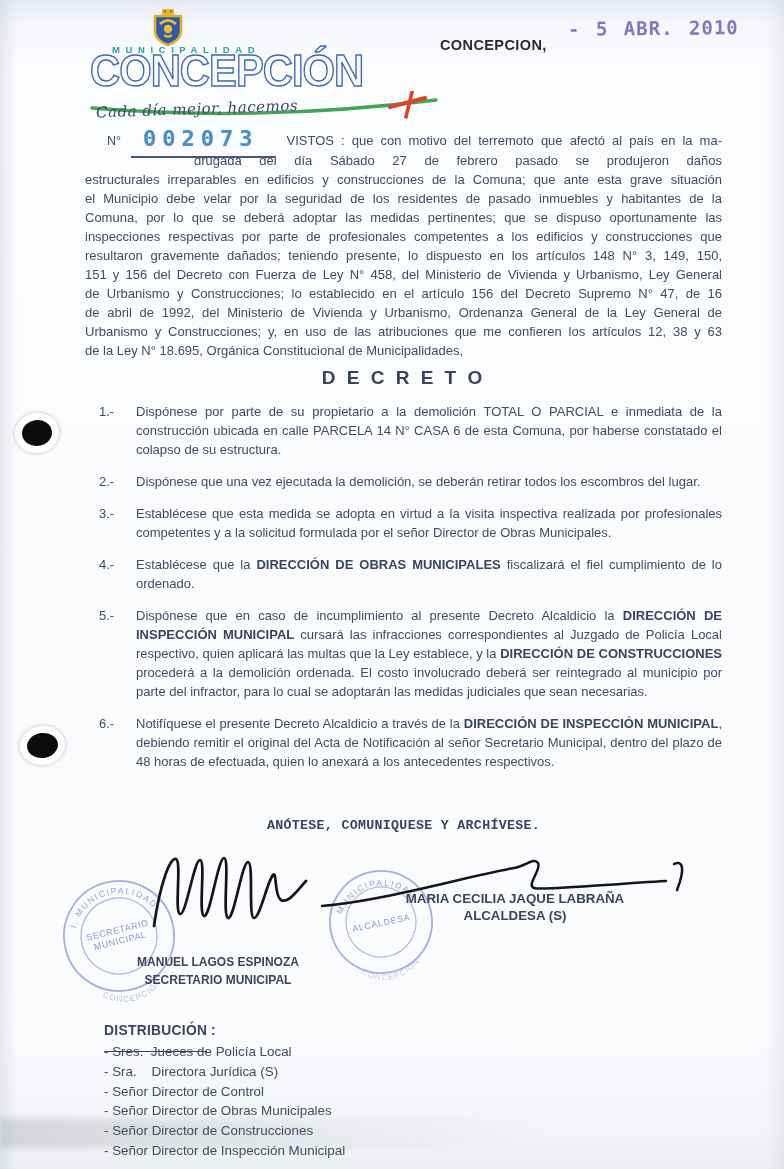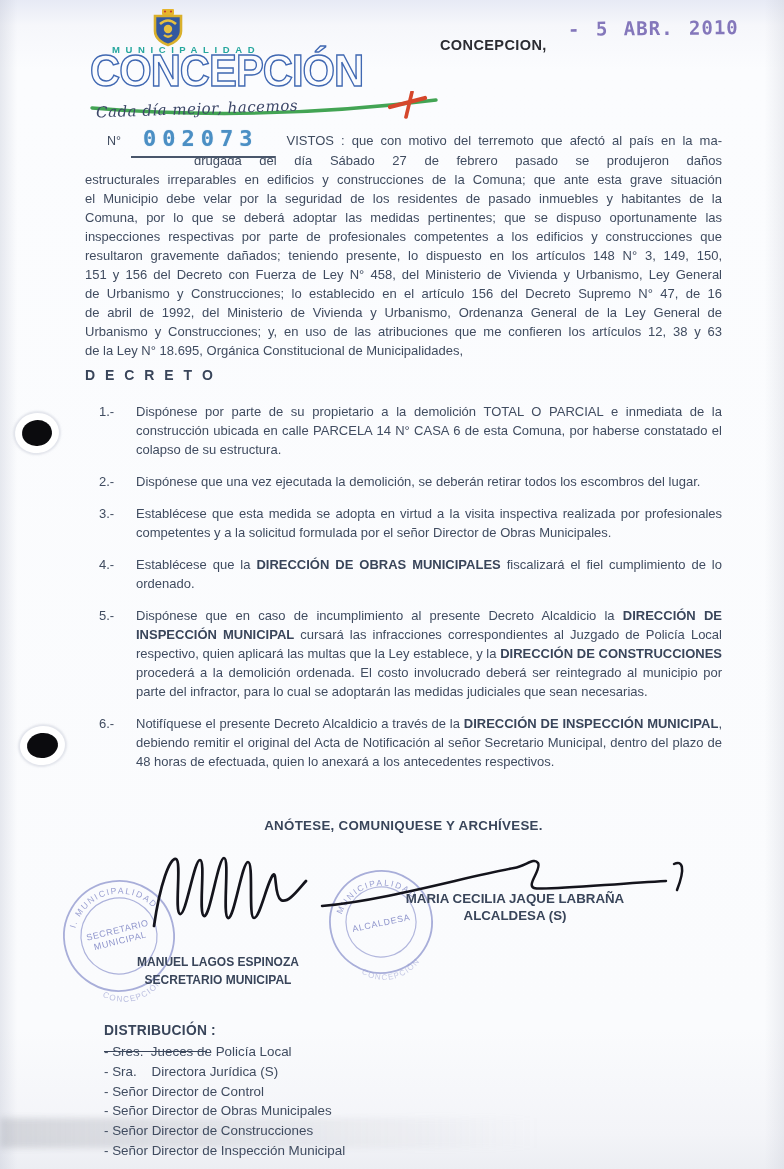--- a/index.html
+++ b/index.html
@@ -47,29 +47,29 @@
   .nlabel{ flex:none; font-size:12.5px; padding-left:22px; }
   .nvalue{ flex:none; margin-left:10px; margin-right:12px; padding:0 16px 9px 12px;
     border-bottom:2px solid #49566b; font-family:"DejaVu Sans Mono", monospace; font-weight:bold;
     font-size:22px; line-height:16px; letter-spacing:6px; color:#4b8fc4;
     text-shadow:0 0 1px rgba(75,143,196,.6); position:relative; top:1px; }
   .vline1{ flex:1; }
   .vline2{ margin-left:109px; }
   .vlast{ text-align:left; }
 
   
-  .decreto-heading{ position:absolute; left:85px; top:367px; width:637px; text-align:left;
-    font-weight:bold; font-size:14px; letter-spacing:3px; color:#39455a; }
+  .decreto-heading{ position:absolute; left:85px; top:367px; width:637px; text-align:center;
+    font-weight:bold; font-size:19px; letter-spacing:3px; color:#39455a; }
   .decree-list{ position:absolute; left:85px; top:402px; width:637px; font-size:13px; line-height:19px; }
   .ditem{ display:flex; margin-bottom:13px; }
   .dnum{ flex:none; width:51px; padding-left:14px; }
   .dtext{ flex:1; text-align:justify; }
   .b{ font-weight:bold; color:#39455a; }
   .closing{ position:absolute; left:85px; top:818px; width:637px; text-align:center;
-    font-weight:bold; font-size:13.3px; letter-spacing:.3px; color:#39455a; }
+    font-weight:bold; font-size:13.3px; letter-spacing:.3px; color:#39455a;font-family:Liberation Mono, monospace; }
 
   
   .sigzone{ position:absolute; left:0; top:848px; width:784px; height:170px; }
   .stamp{ position:absolute; opacity:.85; }
   .stamp.sec{ left:58px; top:22px; }
   .stamp.may{ left:324px; top:12px; }
   .signature{ position:absolute; }
   .signature.sec{ left:146px; top:4px; }
   .signature.may{ left:318px; top:6px; }
   .mayor-block{ position:absolute; left:350px; top:42px; width:330px; text-align:center;

